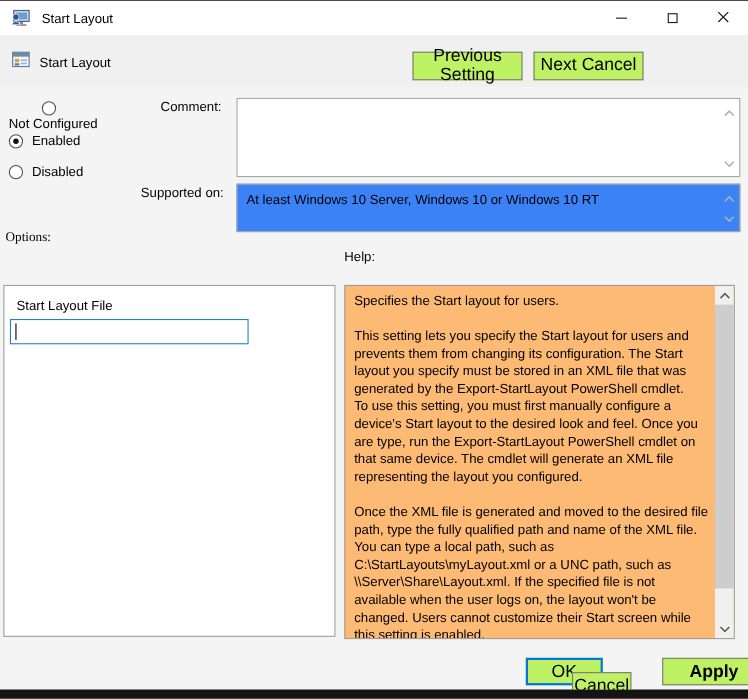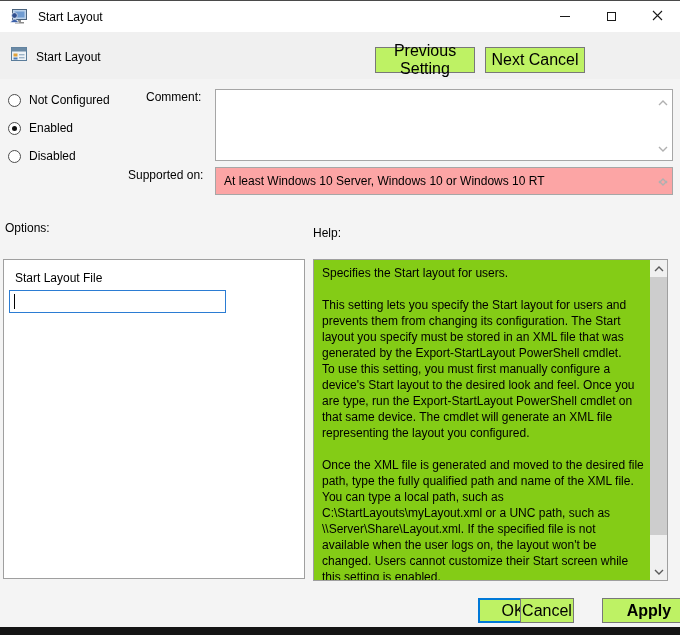--- a/index.html
+++ b/index.html
@@ -34,66 +34,66 @@
   .btn {
     background: #bef264; border: 1px solid #787878;
     display: flex; align-items: center; justify-content: center;
     font-family: "Liberation Sans", sans-serif; font-size: 16px; color: #000;
   }
   .prev-btn { left: 375px; top: 46px; width: 100px; height: 26px; }
   .next-btn { left: 485px; top: 46px; width: 100px; height: 26px; }
 
   
   .radio-row { position: absolute; left: 8px; display: flex; align-items: center; height: 16px; }
-  .radio-row.r0 { top: 91px; } .radio-row.r1 { top: 119px; } .radio-row.r2 { top: 147px; }
+  .radio-row.r0 { top: 91px; flex-direction: column; } .radio-row.r1 { top: 119px; } .radio-row.r2 { top: 147px; }
   .radio-circle {
     width: 13px; height: 13px; border: 1px solid #4d4d4d; border-radius: 50%;
     background: #fff; margin-right: 8px; position: relative; flex: 0 0 auto;
   }
   .radio-circle.selected::after {
     content: ""; position: absolute; left: 3px; top: 3px; width: 5px; height: 5px;
     border-radius: 50%; background: #111;
   }
 
   
   .comment-label { left: 128px; top: 89px; margin-left: 18px; }
   .comment-box { left: 215px; top: 88px; width: 458px; height: 72px; background: #fff; border: 1px solid #a6a6a6; }
   .supported-label { left: 128px; top: 167px; }
-  .supported-box { left: 215px; top: 166px; width: 458px; height: 28px; background: #fca5a5; border: 1px solid #a6a6a6; }
+  .supported-box { left: 215px; top: 166px; width: 458px; height: 44px; background: #3b82f6; border: 1px solid #a6a6a6; }
   .supported-text { position: absolute; left: 8px; top: 6px; right: 24px; }
   .mini-scroll-up { position: absolute; right: 4px; top: 5px; }
   .mini-scroll-down { position: absolute; right: 4px; bottom: 5px; }
 
   
-  .options-label { left: 5px; top: 220px; }
+  .options-label { left: 5px; top: 207px; font-family: Liberation Serif, serif; }
   .help-label { left: 313px; top: 225px; }
   .options-panel { left: 3px; top: 258px; width: 302px; height: 320px; background: #fff; border: 1px solid #9f9f9f; }
   .slf-label { position: absolute; left: 11px; top: 11px; }
   .slf-input {
     position: absolute; left: 5px; top: 30px; width: 217px; height: 23px;
     border: 1px solid #2b7cd3; background: #fff; font-family: "Liberation Sans", sans-serif;
     font-size: 12px; padding: 0 4px; outline: none;
   }
   .slf-caret { position: absolute; left: 10px; top: 34px; width: 1px; height: 15px; background: #000; }
 
-  .help-panel { left: 313px; top: 258px; width: 355px; height: 322px; background: #84cc16; border: 1px solid #9f9f9f; }
+  .help-panel { left: 313px; top: 258px; width: 355px; height: 322px; background: #fdba74; border: 1px solid #9f9f9f; }
   .help-text {
     position: absolute; left: 0; top: 0; right: 17px; bottom: 0;
     padding: 5px 5px 0 8px; overflow: hidden; line-height: 16px;
   }
   .hp { margin: 0; }
   .hp.gap { margin-bottom: 16px; }
   .help-scrollbar { position: absolute; right: 0; top: 0; width: 17px; height: 100%; background: #f0f0f0; }
   .sb-arrow { position: absolute; left: 0; width: 17px; height: 17px; display: flex; align-items: center; justify-content: center; }
   .sb-up { top: 0; } .sb-down { bottom: 0; }
   .sb-thumb { position: absolute; left: 0; top: 17px; width: 17px; height: 258px; background: #cdcdcd; }
 
   
   .ok-btn { left: 440px; top: 597px; width: 70px; height: 25px; border: 2px solid #0078d7; margin-left: 38px; }
-  .cancel-btn { left: 520px; top: 597px; width: 54px; height: 25px; }
+  .cancel-btn { left: 520px; top: 610px; width: 54px; height: 25px; }
   .apply-btn { left: 602px; top: 597px; width: 94px; height: 25px; font-weight: bold; }
   .bottom-strip { position: absolute; left: 0; top: 627px; width: 680px; height: 8px; background: #141414; }
 </style>
 </head>
 <body>
 
 <div class="window">
 
   <div class="titlebar">
     <span class="app-icon">

